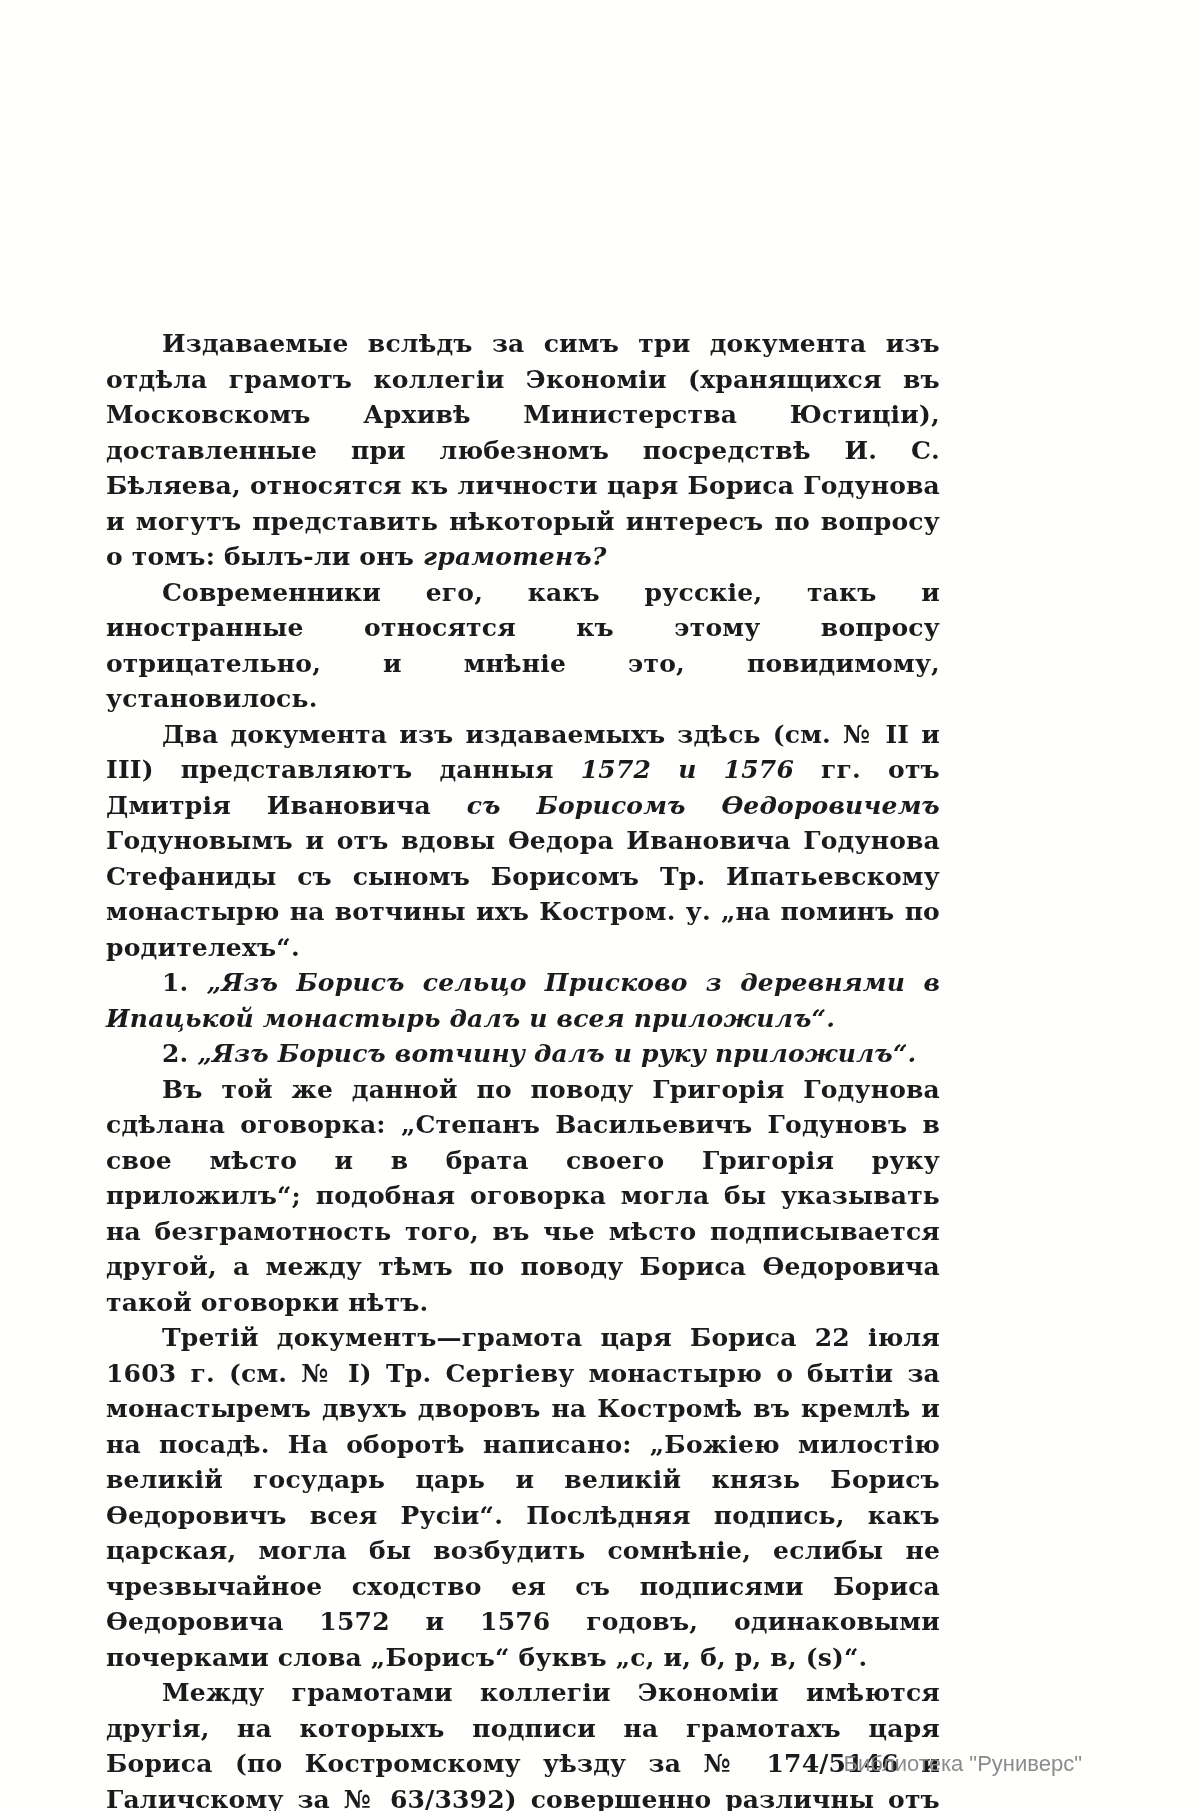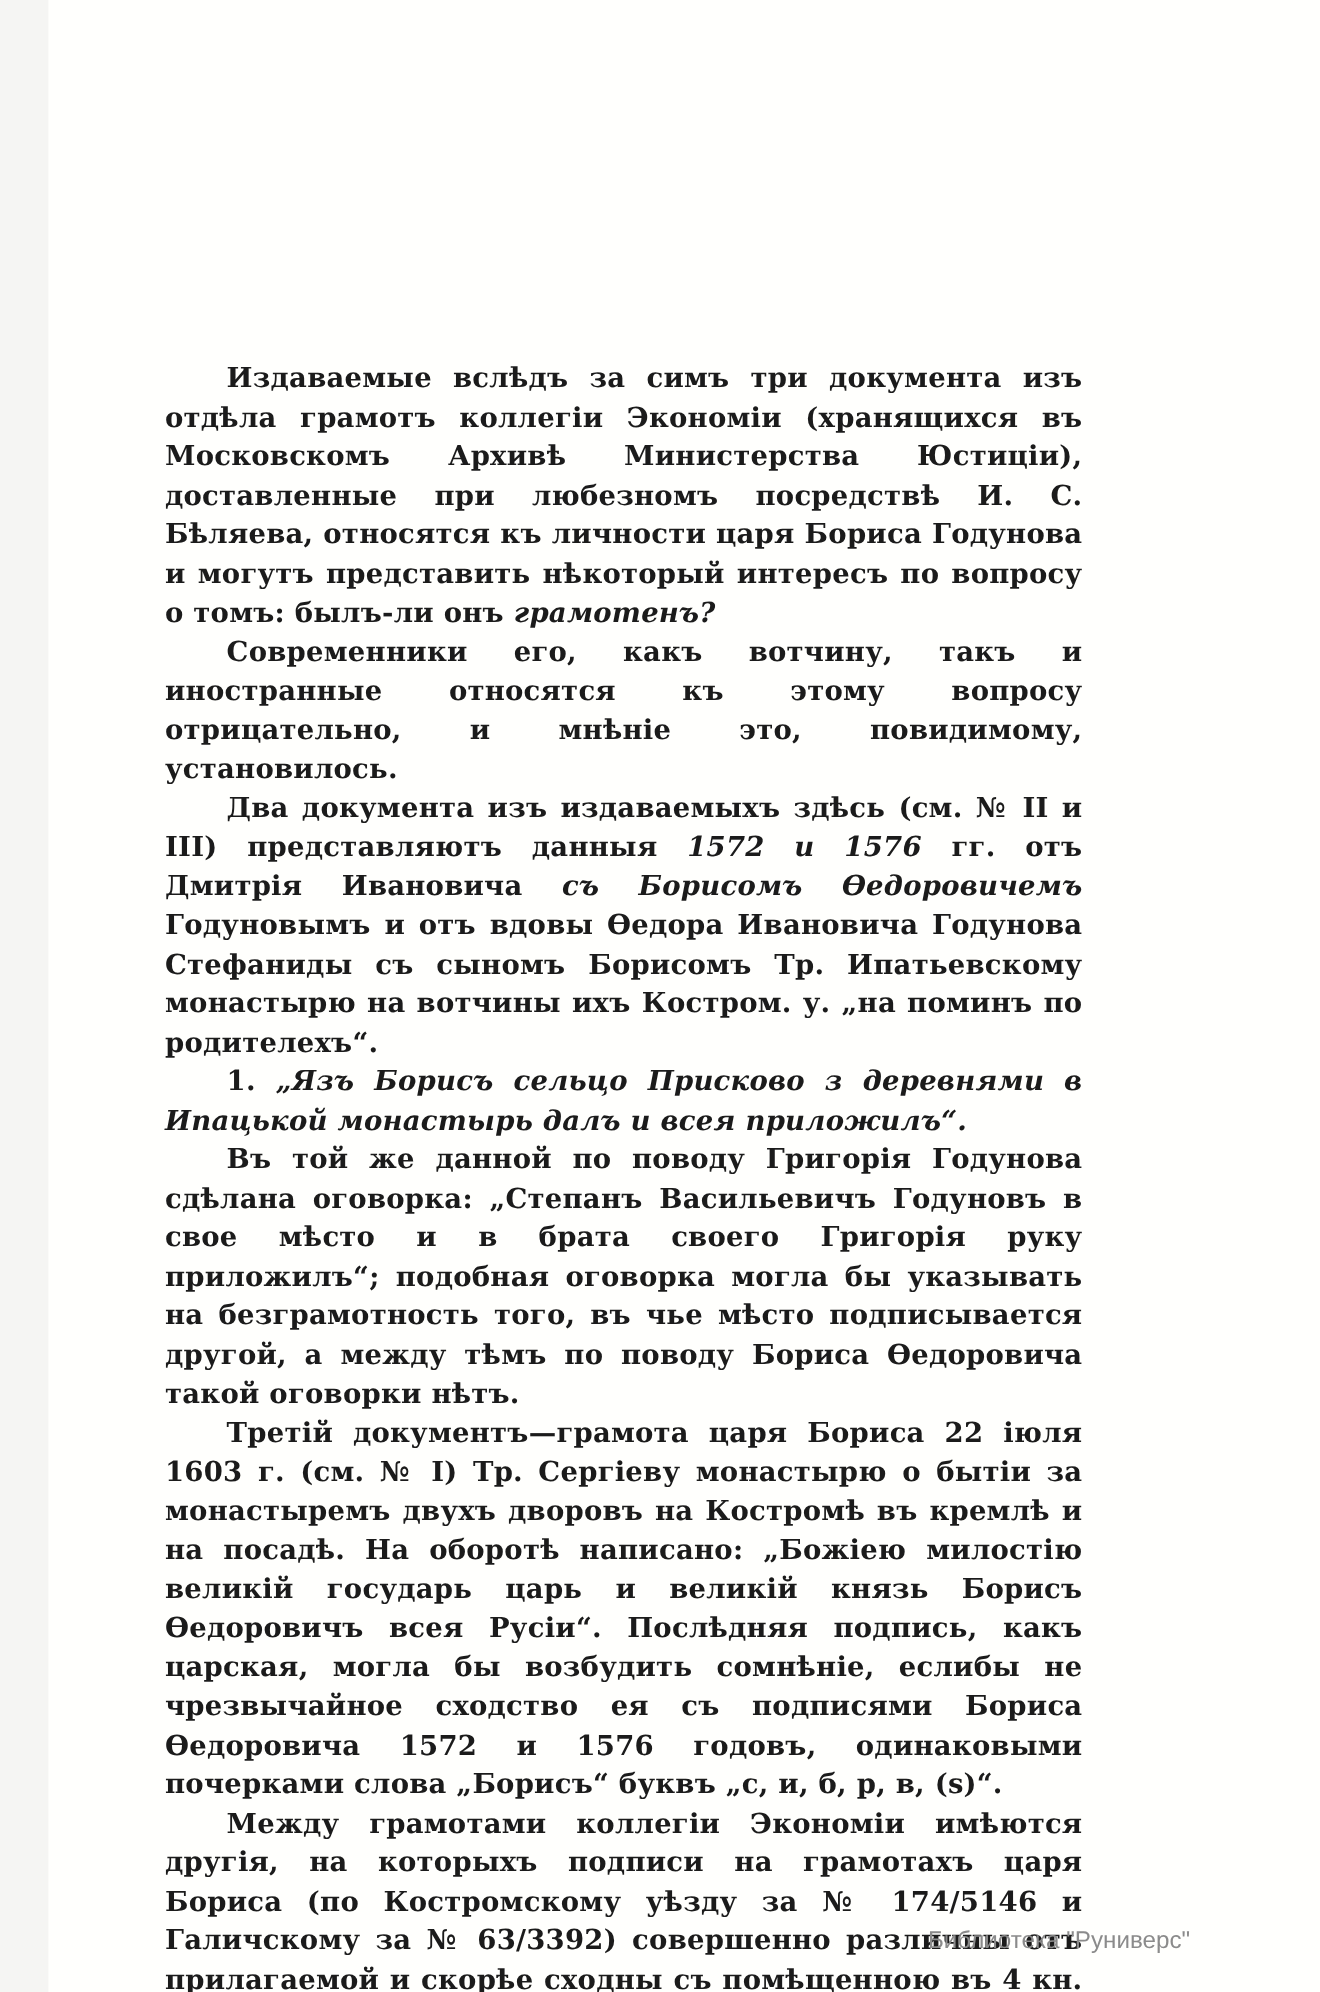--- a/index.html
+++ b/index.html
@@ -10,21 +10,20 @@
     width: 1200px;
     height: 1811px;
     position: relative;
     overflow: hidden;
     background: #f5f5f3;
   }
   .page {
     position: absolute;
     inset: 0;
     background: #fffffd;
-    margin-left: 44px;
   }
   .text-block {
     position: absolute;
     left: 106px;
     top: 326px;
     width: 834px;
     font-family: "DejaVu Serif", "Liberation Serif", serif;
     font-weight: 700;
     font-size: 25px;
     line-height: 35.5px;
@@ -48,21 +47,22 @@
     color: #8b8b8b;
     white-space: nowrap;
   }
 </style>
 </head>
 <body>
 
 <div class="page">
   <div class="text-block" id="text-block">
       <p><span>Издаваемые вслѣдъ за симъ три документа изъ отдѣла грамотъ коллегіи Экономіи (хранящихся въ Московскомъ Архивѣ Министерства Юстиціи), доставленные при любезномъ посредствѣ И. С. Бѣляева, относятся къ личности царя Бориса Годунова и могутъ представить нѣкоторый интересъ по вопросу о томъ: былъ-ли онъ </span><span class="italic">грамотенъ?</span></p>
-      <p><span>Современники его, какъ вотчину, такъ и иностранные относятся къ этому вопросу отрицательно, и мнѣніе это, повидимому, установилось.</span></p>
+      <p><span>Современники его, какъ русскіе, такъ и иностранные относятся къ этому вопросу отрицательно, и мнѣніе это, повидимому, установилось.</span></p>
       <p><span>Два документа изъ издаваемыхъ здѣсь (см. № II и III) представляютъ данныя </span><span class="italic">1572 и 1576</span><span> гг. отъ Дмитрія Ивановича </span><span class="italic">съ Борисомъ Ѳедоровичемъ</span><span> Годуновымъ и отъ вдовы Ѳедора Ивановича Годунова Стефаниды съ сыномъ Борисомъ Тр. Ипатьевскому монастырю на вотчины ихъ Костром. у. „на поминъ по родителехъ“.</span></p>
       <p><span>1. </span><span class="italic">„Язъ Борисъ сельцо Присково з деревнями в Ипацькой монастырь далъ и всея приложилъ“.</span></p>
+      <p><span>2. </span><span class="italic">„Язъ Борисъ вотчину далъ и руку приложилъ“.</span></p>
       <p><span>Въ той же данной по поводу Григорія Годунова сдѣлана оговорка: „Степанъ Васильевичъ Годуновъ в свое мѣсто и в брата своего Григорія руку приложилъ“; подобная оговорка могла бы указывать на безграмотность того, въ чье мѣсто подписывается другой, а между тѣмъ по поводу Бориса Ѳедоровича такой оговорки нѣтъ.</span></p>
       <p><span>Третій документъ—грамота царя Бориса 22 іюля 1603 г. (см. № I) Тр. Сергіеву монастырю о бытіи за монастыремъ двухъ дворовъ на Костромѣ въ кремлѣ и на посадѣ. На оборотѣ написано: „Божіею милостію великій государь царь и великій князь Борисъ Ѳедоровичъ всея Русіи“. Послѣдняя подпись, какъ царская, могла бы возбудить сомнѣніе, еслибы не чрезвычайное сходство ея съ подписями Бориса Ѳедоровича 1572 и 1576 годовъ, одинаковыми почерками слова „Борисъ“ буквъ „с, и, б, р, в, (ѕ)“.</span></p>
       <p><span>Между грамотами коллегіи Экономіи имѣются другія, на которыхъ подписи на грамотахъ царя Бориса (по Костромскому уѣзду за № 174/5146 и Галичскому за № 63/3392) совершенно различны отъ прилагаемой и скорѣе сходны съ помѣщенною въ 4 кн. „Чтеній“ за 1893 г. Ю. Н. Щербачевымъ подписью царя Бориса на</span></p>
     </div>
   <div class="watermark">Библиотека "Руниверс"</div>
 </div>
 
 </body></html>

